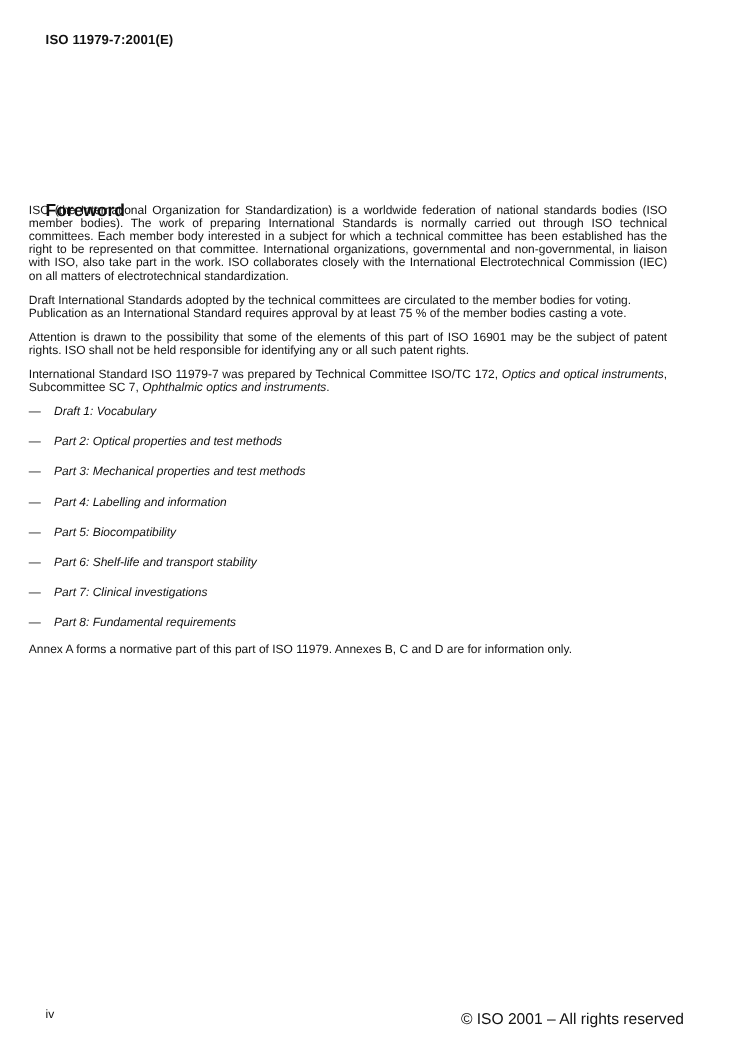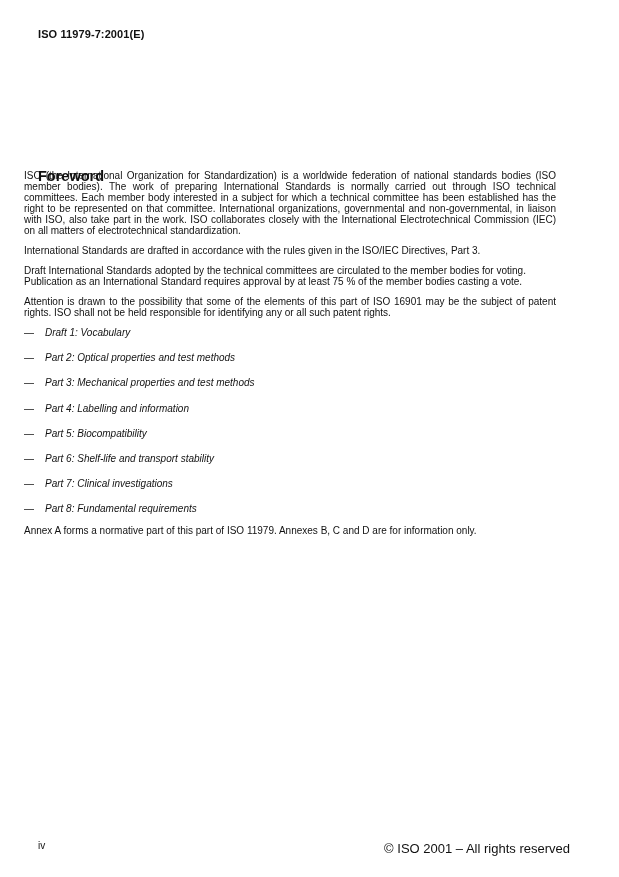--- a/index.html
+++ b/index.html
@@ -35,23 +35,23 @@
   </style>
 </head>
 <body>
 
 <div class="header-id">ISO 11979-7:2001(E)</div>
 
 <div class="title">Foreword</div>
 
 <div class="body">
   <p>ISO (the International Organization for Standardization) is a worldwide federation of national standards bodies (ISO member bodies). The work of preparing International Standards is normally carried out through ISO technical committees. Each member body interested in a subject for which a technical committee has been established has the right to be represented on that committee. International organizations, governmental and non-governmental, in liaison with ISO, also take part in the work. ISO collaborates closely with the International Electrotechnical Commission (IEC) on all matters of electrotechnical standardization.</p>
-  <p class="nojust">International Standards are drafted in accordance with the rules given in the ISO/IEC Directives, Part 3.</p>
   <p class="nojust">Draft International Standards adopted by the technical committees are circulated to the member bodies for voting. Publication as an International Standard requires approval by at least 75 % of the member bodies casting a vote.</p>
   <p>Attention is drawn to the possibility that some of the elements of this part of ISO 16901 may be the subject of patent rights. ISO shall not be held responsible for identifying any or all such patent rights.</p>
+  <p><span>International Standard ISO 11979-7 was prepared by Technical Committee ISO/TC 172, </span><i>Optics and optical instruments</i><span>, Subcommittee SC 7, </span><i>Ophthalmic optics and instruments</i><span>.</span></p>
 
   <ul class="parts">
     <li>
         <span class="dash">—</span>
         <span class="ptext">Draft 1: Vocabulary</span>
       </li>
     <li>
         <span class="dash">—</span>
         <span class="ptext">Part 2: Optical properties and test methods</span>
       </li>

